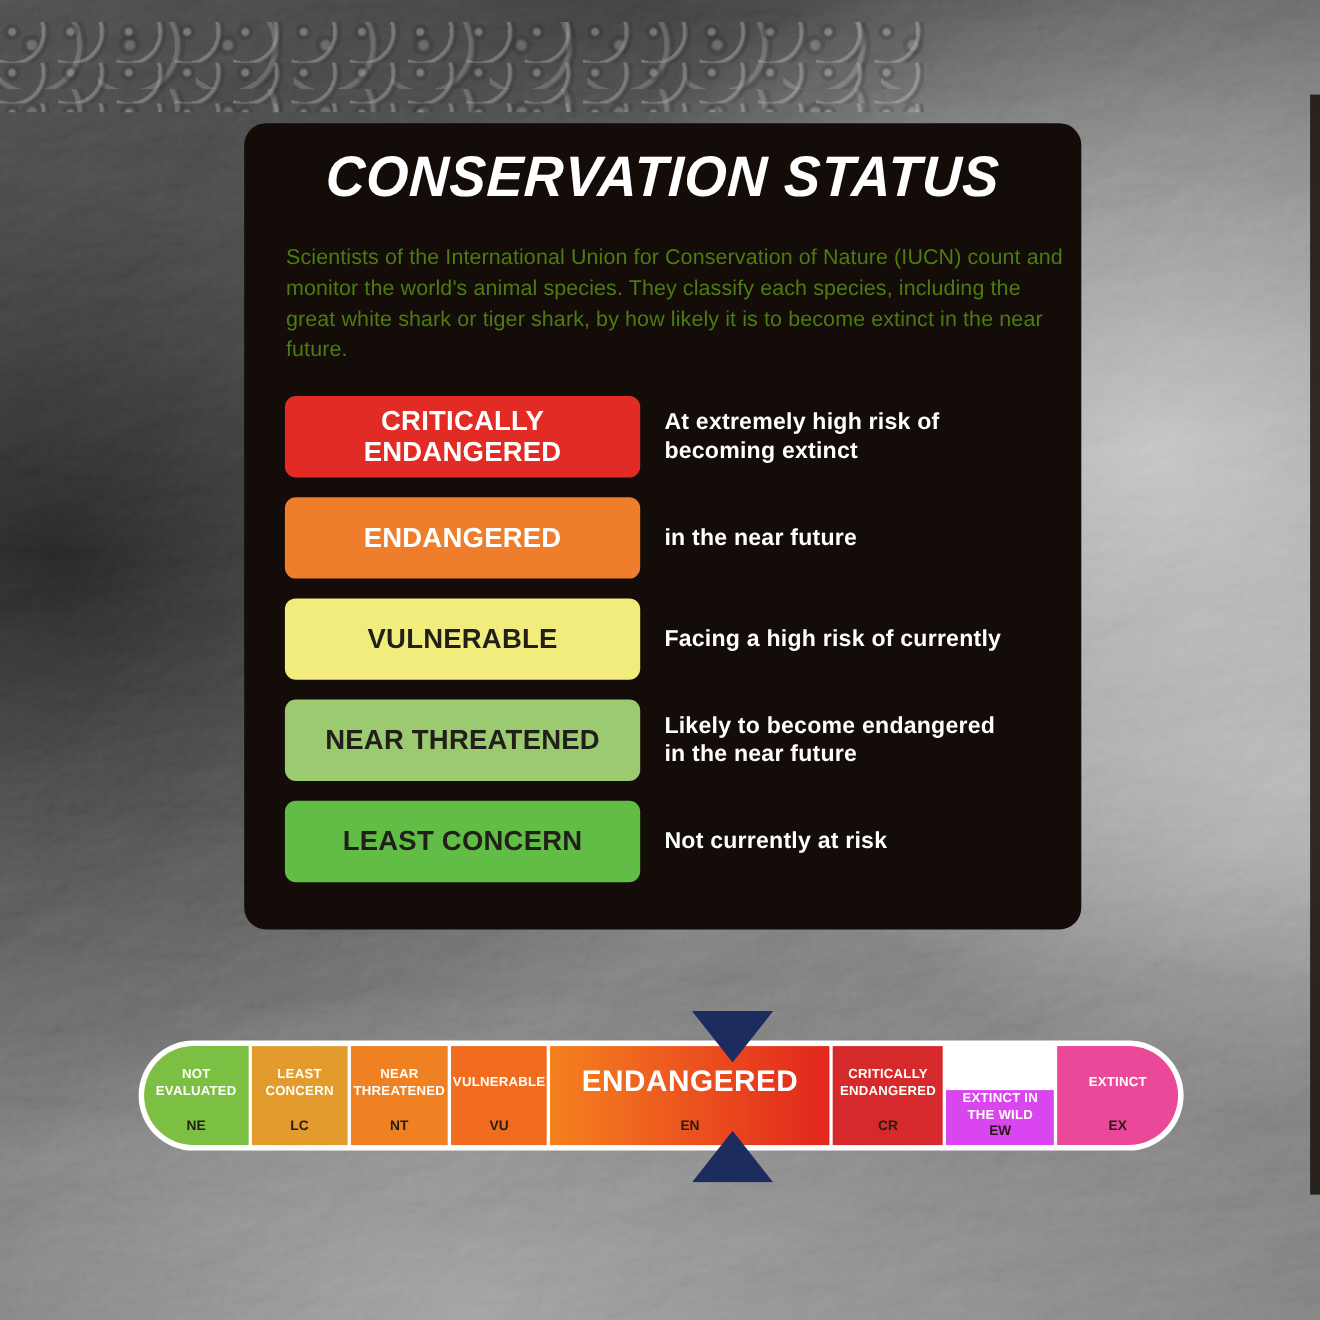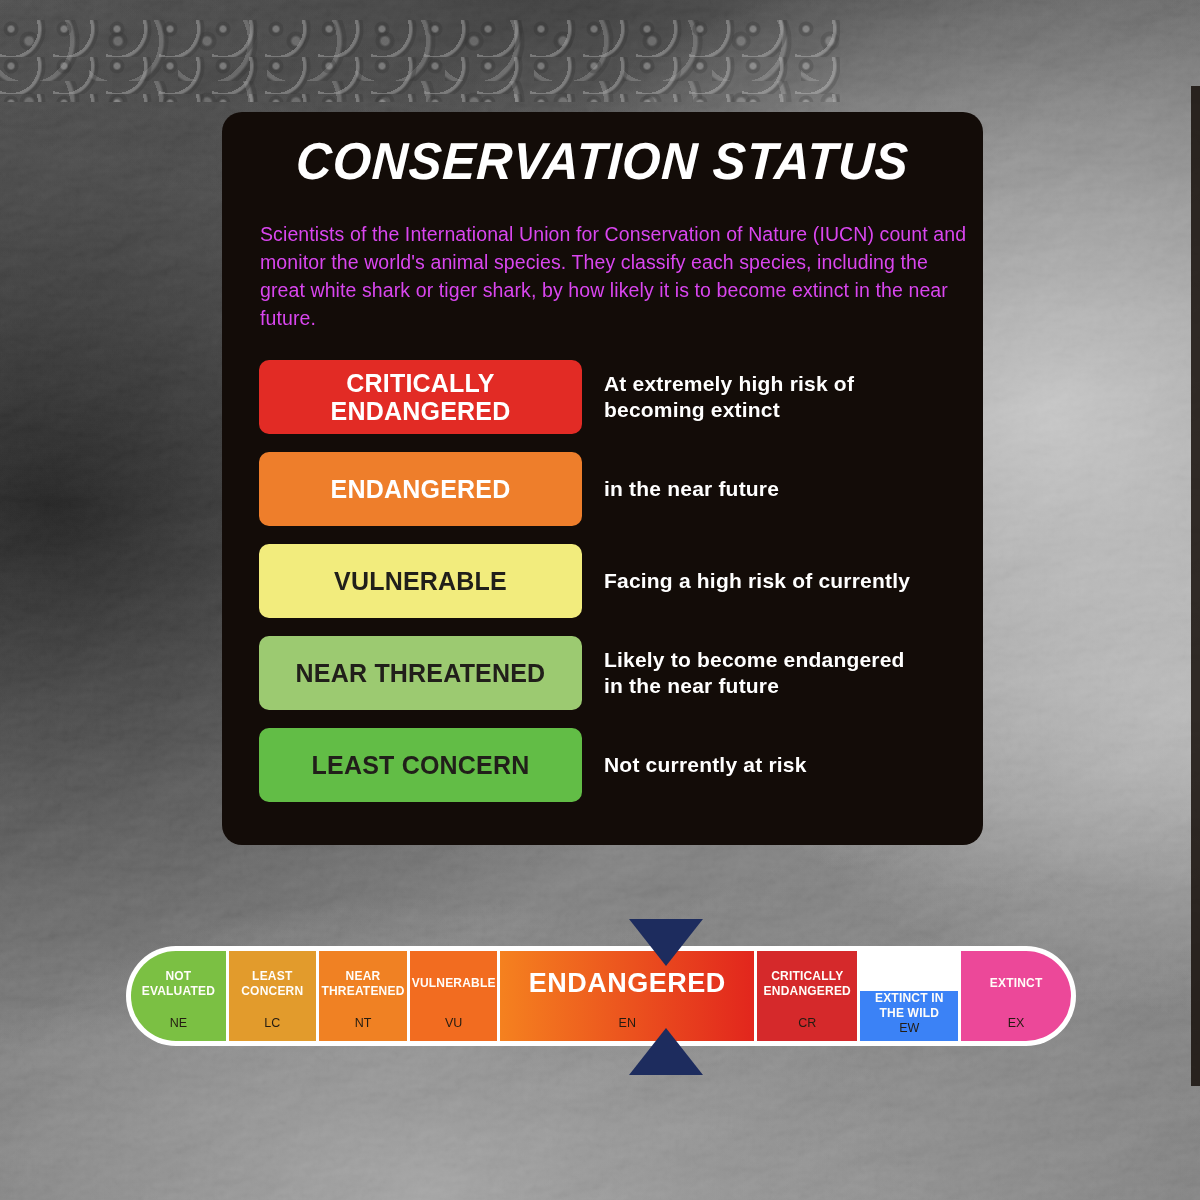--- a/index.html
+++ b/index.html
@@ -32,38 +32,38 @@
   
   .panel{
     position:absolute;left:222px;top:112px;width:761px;height:733px;
     background:#130c08;border-radius:20px;
   }
   .title{
     position:absolute;left:0;right:0;top:20px;margin:0;text-align:center;
     font-size:52px;line-height:1.15;font-weight:bold;font-style:italic;color:#ffffff;
     letter-spacing:1px;transform:scaleX(.95) skewX(-3deg);
   }
-  .intro{position:absolute;left:38px;top:108px;width:708px;margin:0;color:#d946ef;
+  .intro{position:absolute;left:38px;top:108px;width:708px;margin:0;color:#4d7c0f;
     font-size:19.5px;line-height:28px;font-weight:400;letter-spacing:.1px}
   .rows{position:absolute;left:37px;top:248px;width:708px;display:flex;flex-direction:column;gap:18px}
   .row{display:flex;align-items:center;height:74px}
   .badge{flex:0 0 323px;width:323px;height:74px;border-radius:10px;
     display:flex;align-items:center;justify-content:center;text-align:center}
   .badge-label{font-weight:bold;font-size:25px;line-height:1.12;letter-spacing:.2px;padding:0 14px}
   .desc{margin-left:22px;color:#ffffff;font-weight:bold;font-size:21px;line-height:26px;letter-spacing:.2px}
 
   
   .scale{
     position:absolute;left:126px;top:946px;width:950px;height:100px;box-sizing:border-box;
     background:#ffffff;border-radius:60px;padding:5px;display:flex;gap:3px;
   }
   .seg{display:flex;flex-direction:column;align-items:center;min-width:0;color:#fff}
   .seg-label{flex:1;display:flex;align-items:center;justify-content:center;text-align:center;
     font-weight:bold;font-size:12px;line-height:1.25;letter-spacing:.2px;padding:0 1px;color:#fffdf9}
-  .seg-code{font-weight:normal;font-size:12.5px;color:#241c12;margin-bottom:11px}
+  .seg-code{font-weight:bold;font-size:12.5px;color:#241c12;margin-bottom:11px}
   .seg-first{border-radius:45px 0 0 45px}
   .seg-last{border-radius:0 45px 45px 0}
   .seg-en{background:linear-gradient(90deg,#f5811f,#e2261d)}
   .seg-en .seg-label{font-size:27px;letter-spacing:.5px;color:#ffffff}
 
   .marker{position:absolute;width:74px;height:47px;z-index:5}
   .marker-top{left:629px;top:919px;clip-path:polygon(0 0,100% 0,50% 100%)}
   .marker-bottom{left:629px;top:1028px;clip-path:polygon(50% 0,100% 100%,0 100%)}
 </style>
 </head>
@@ -181,21 +181,21 @@
   <div class="seg seg-en" style="flex:236 1 0px">
     <div class="seg-label">ENDANGERED</div>
     <div class="seg-code">EN</div>
   </div>
 
   <div class="seg" style="flex: 93 1 0px; background: rgb(213, 41, 43);">
     <div class="seg-label">CRITICALLY ENDANGERED</div>
     <div class="seg-code">CR</div>
   </div>
 
-  <div class="seg" style="flex: 91 1 0px; background: #3b82f6; margin-top: 40px;">
+  <div class="seg" style="flex: 91 1 0px; background: #d946ef; margin-top: 40px;">
     <div class="seg-label">EXTINCT IN THE WILD</div>
     <div class="seg-code">EW</div>
   </div>
 
   <div class="seg seg-last" style="flex: 102 1 0px; background: #ec4899;">
     <div class="seg-label">EXTINCT</div>
     <div class="seg-code">EX</div>
   </div>
 
 </div>

